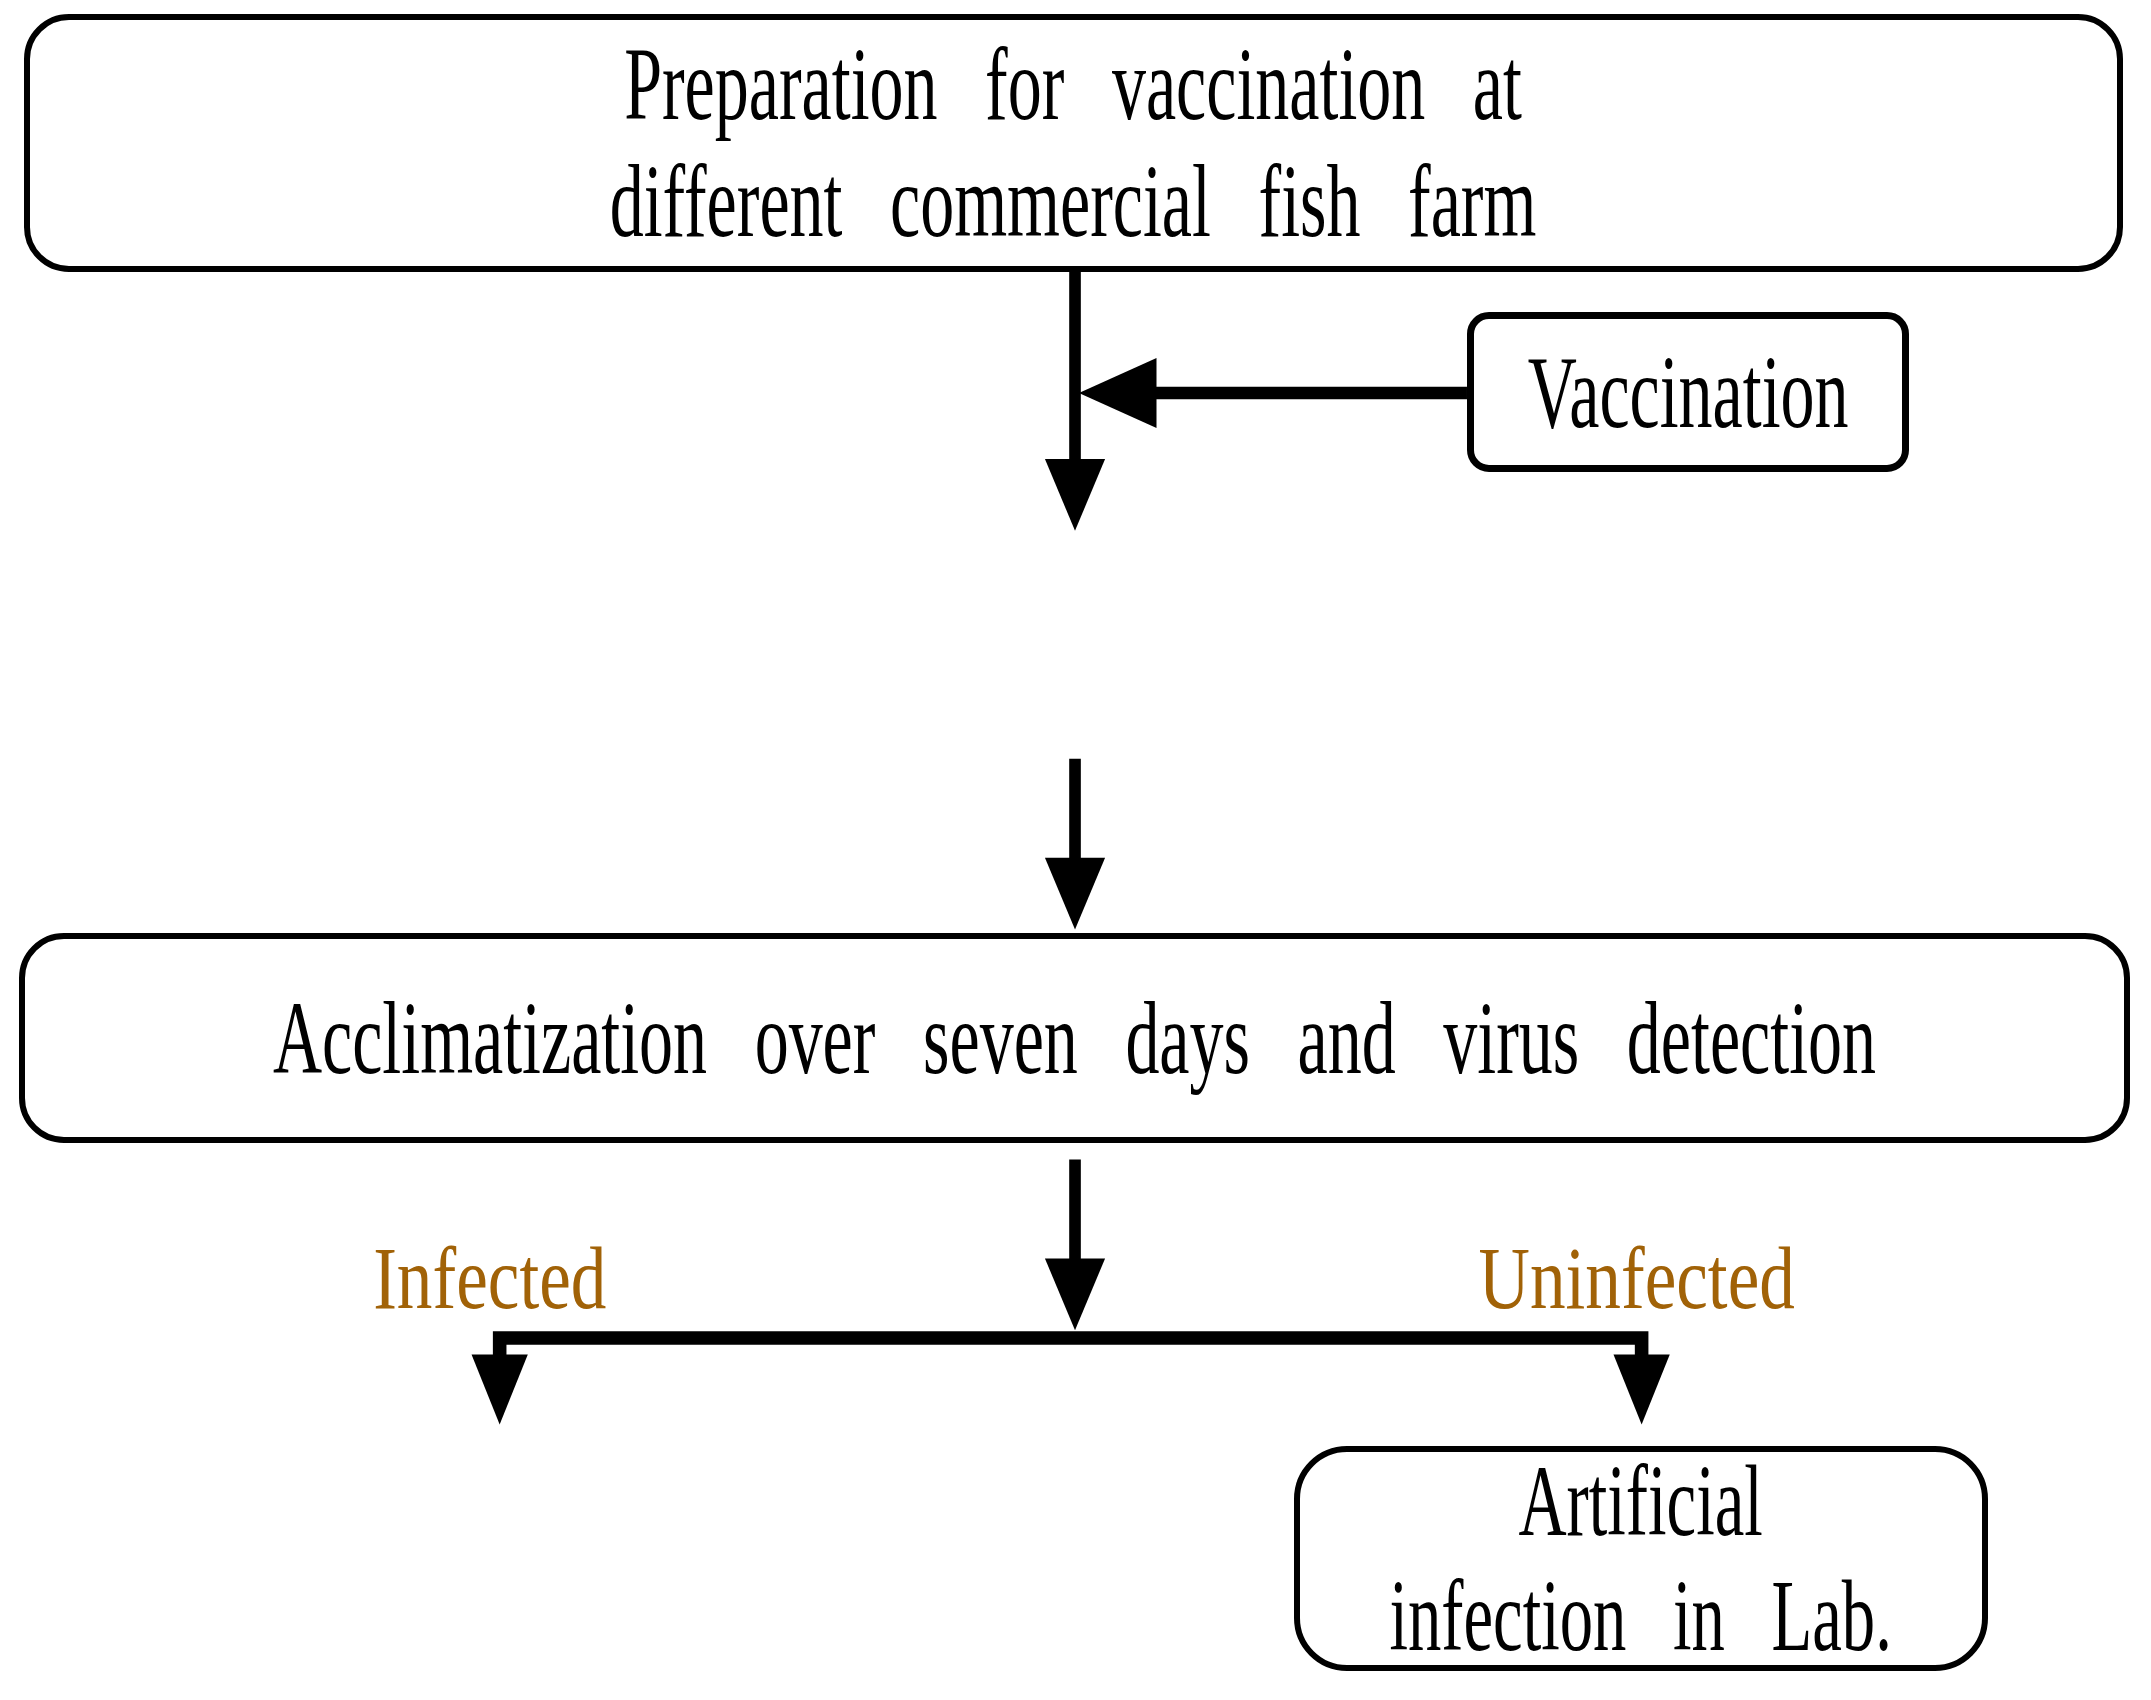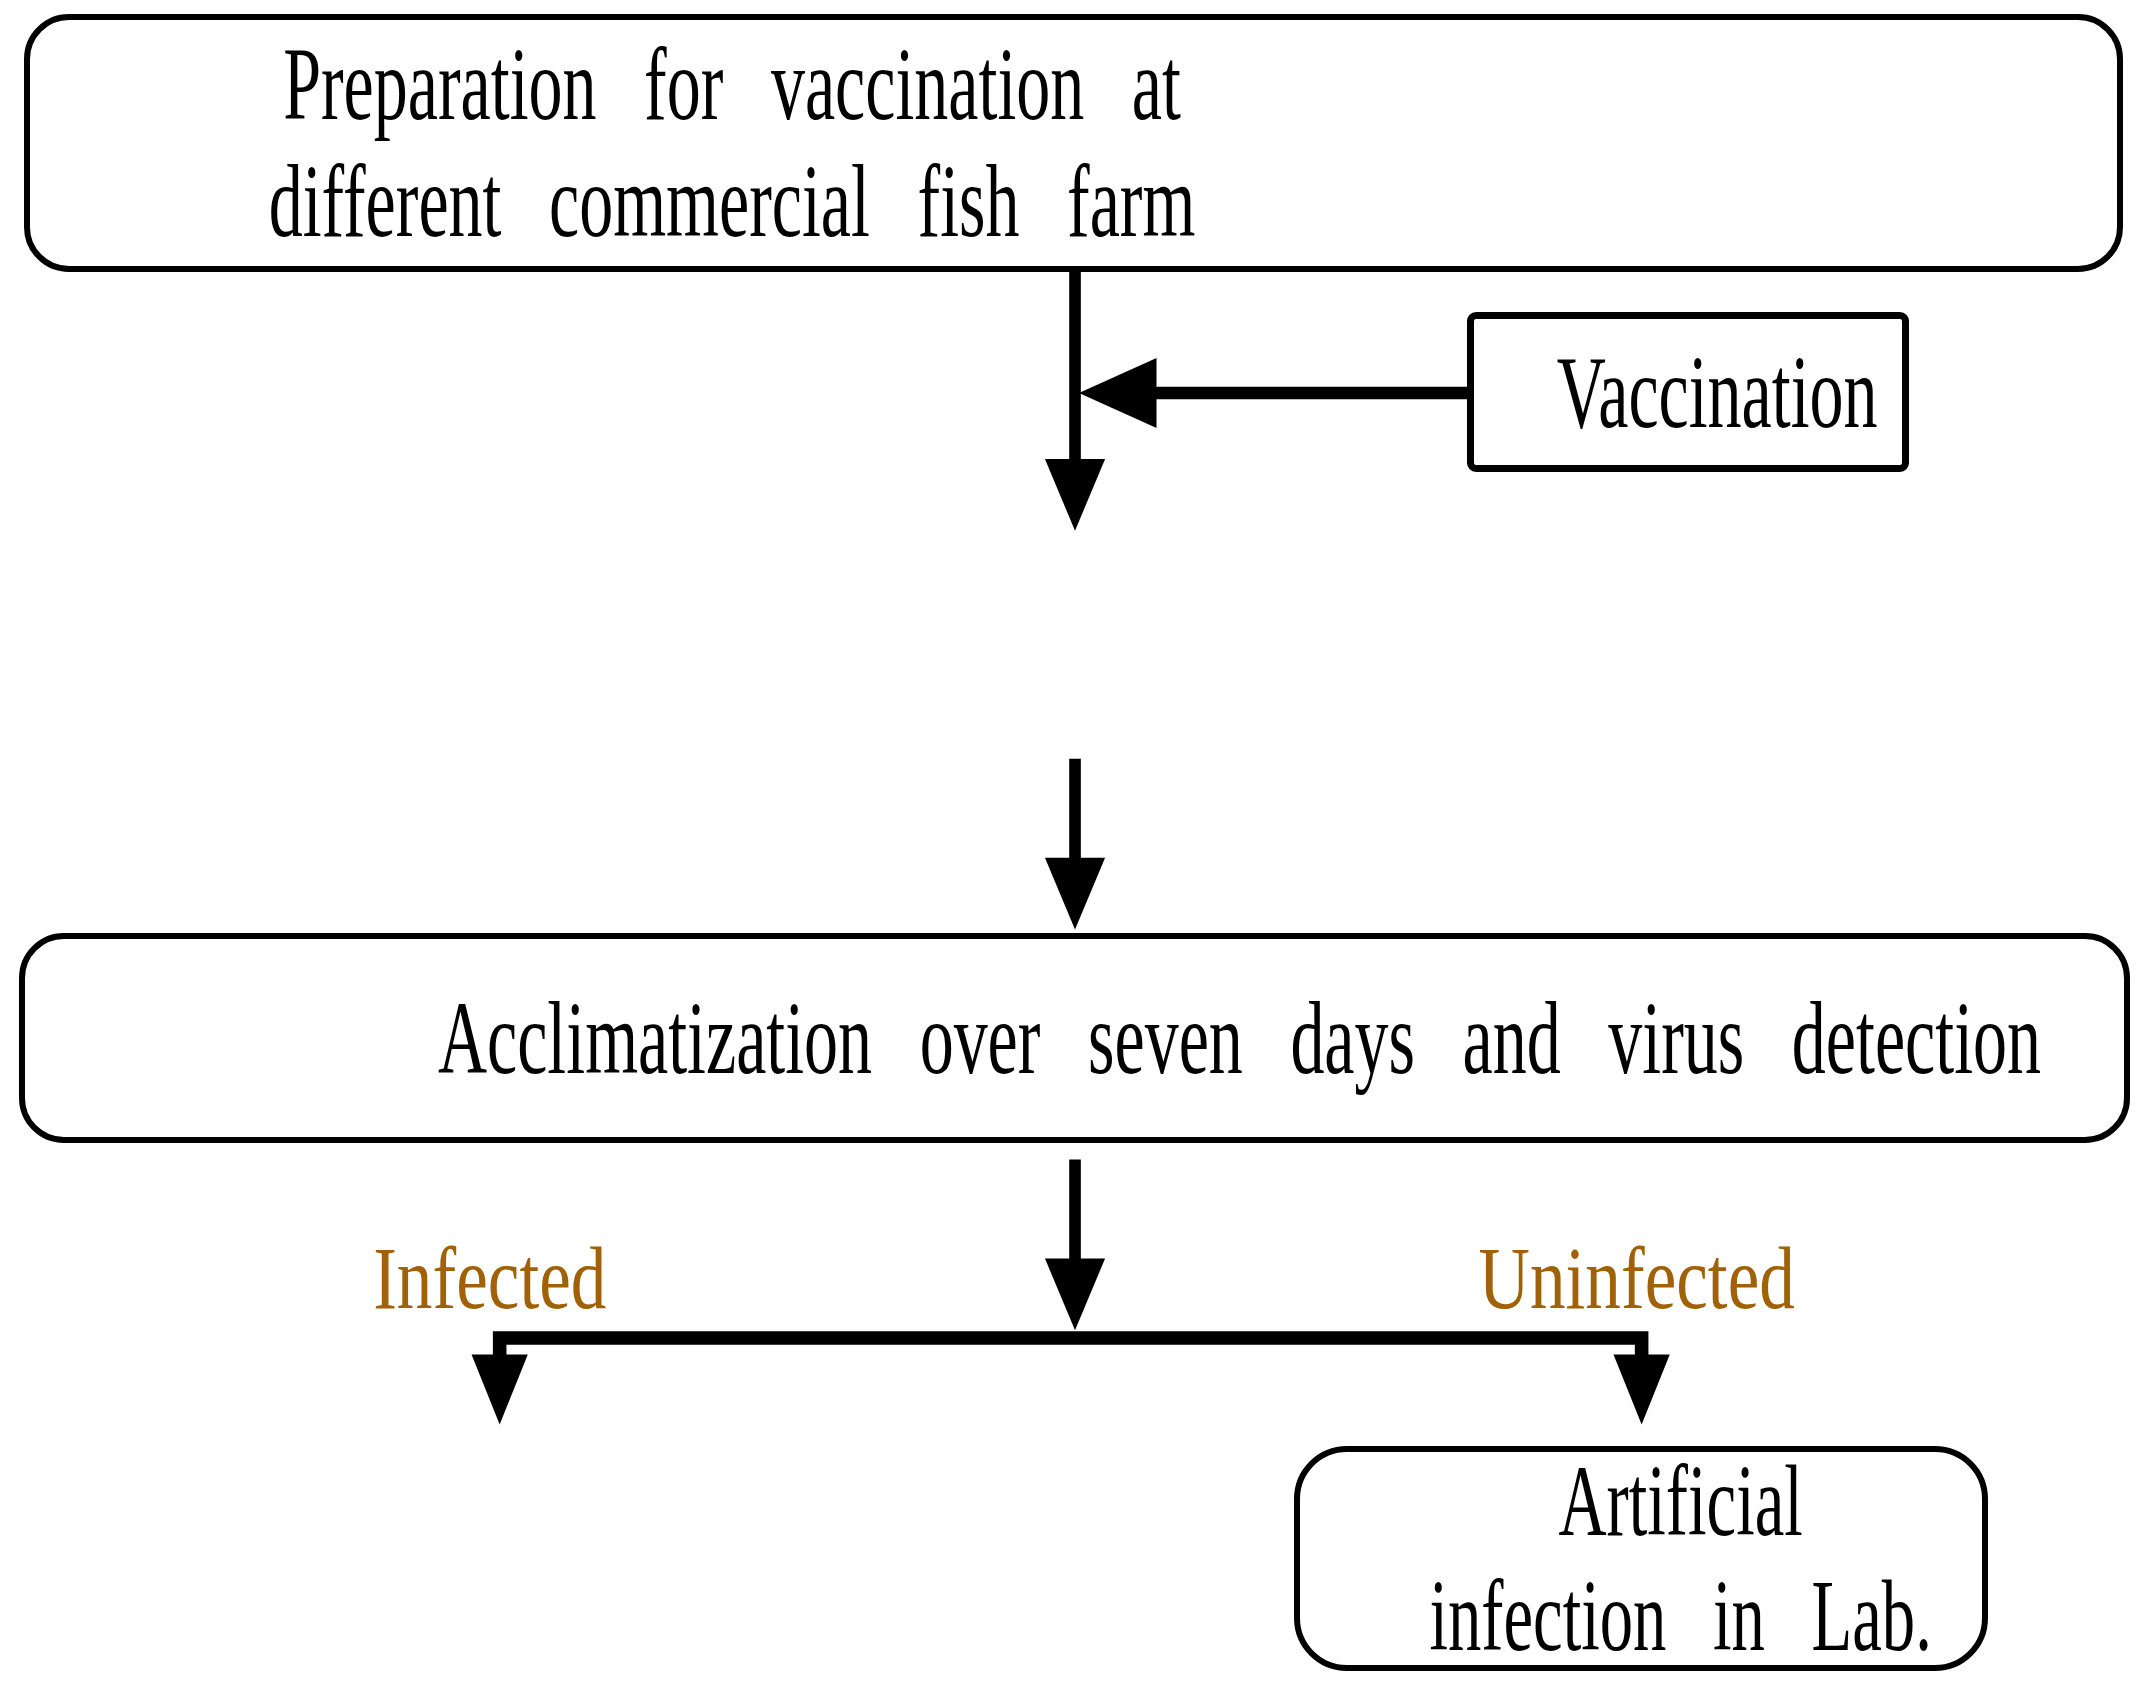--- a/index.html
+++ b/index.html
@@ -24,35 +24,35 @@
     pointer-events: none;
   }
   .node {
     position: absolute;
     box-sizing: border-box;
     background: #ffffff;
     border: 6.8px solid #000000;
     border-radius: 45px;
     display: flex;
     flex-direction: column;
-    align-items: flex-start;
+    align-items: center;
     justify-content: center;
     text-align: center;
   }
   .node-text {
     font-size: 103px;
     line-height: 1.13;
     color: #000000;
     white-space: nowrap;
     word-spacing: 0.45em;
     transform: scaleX(0.66);
     transform-origin: 50% 50%;
   }
   .node-text .line { display: block; }
-  .node-vaccination { border-width: 7.8px; border-radius: 9px; }
+  .node-vaccination { border-width: 7.8px; border-radius: 22px; }
   .node-bottom { border-radius: 53px; }
   .branch-label {
     position: absolute;
     width: 640px;
     text-align: center;
     font-size: 89px;
     line-height: 1;
     color: #a16207;
     white-space: nowrap;
   }

